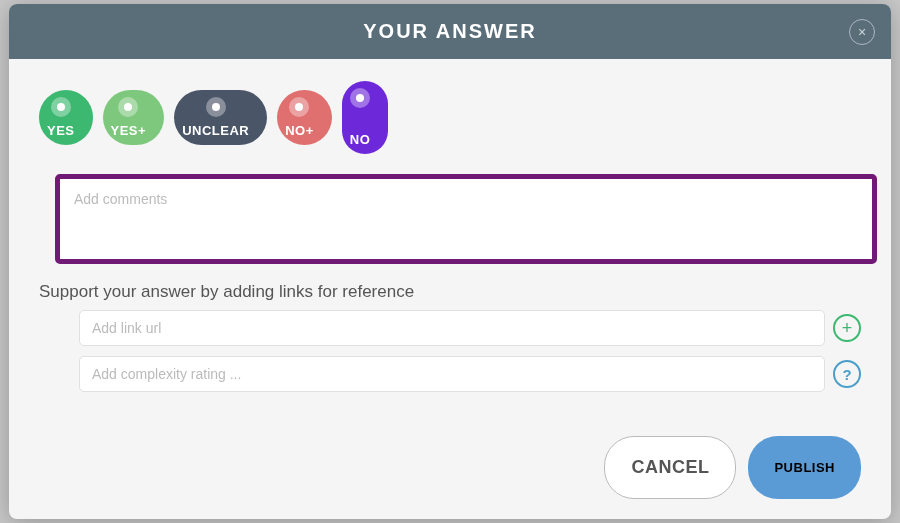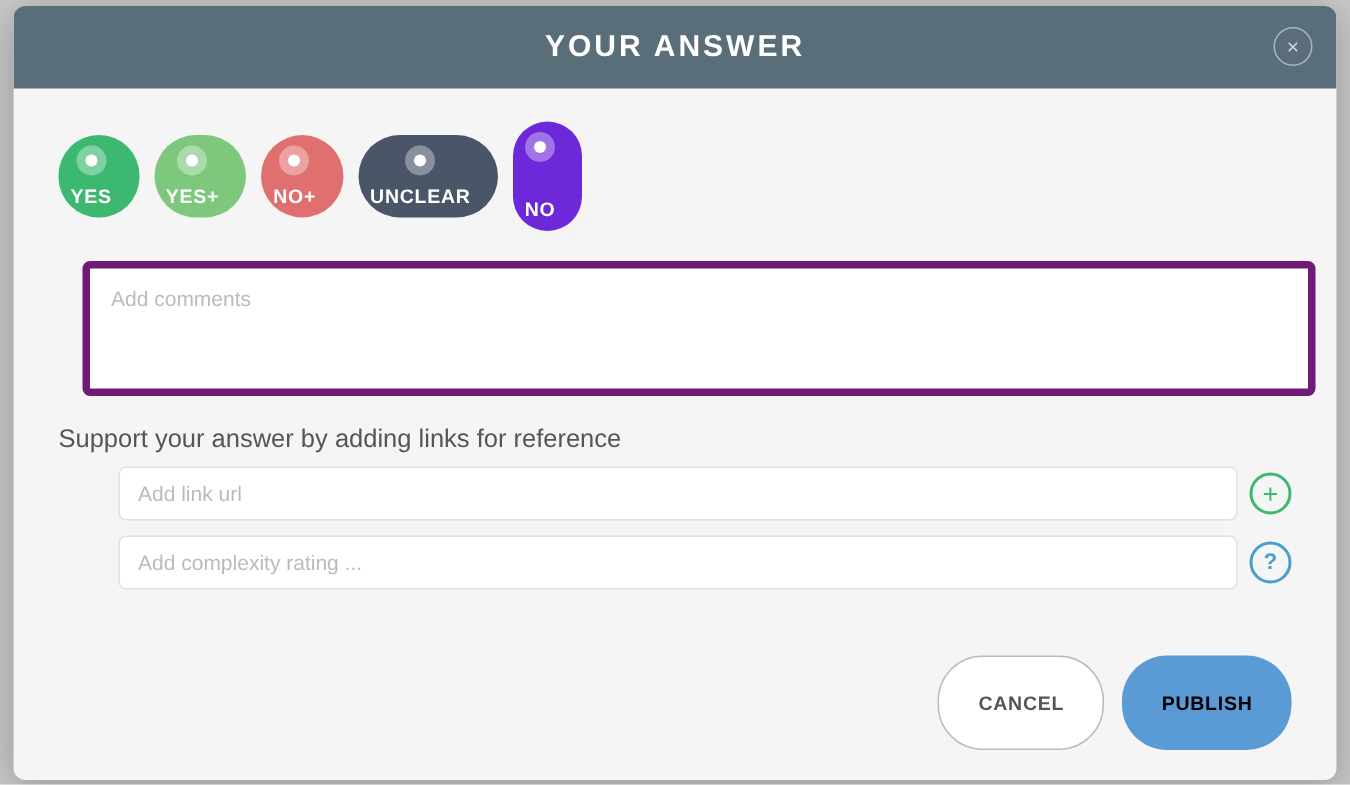--- a/index.html
+++ b/index.html
@@ -212,21 +212,21 @@
       gap: 12px;
       padding: 14px 30px 20px 30px;
     }
 
     .btn-cancel {
       padding: 19px 26px;
       border-radius: 30px;
       border: 1.5px solid #bbb;
       background: #fff;
       color: #555;
-      font-size: 13px;
+      font-size: 18px;
       font-weight: bold;
       letter-spacing: 0.5px;
       cursor: pointer;
     }
 
     .btn-publish {
       padding: 24px 26px;
       border-radius: 30px;
       border: none;
       background: #5b9bd5;
@@ -250,27 +250,27 @@
 
     <div class="answer-options">
       <button class="answer-btn btn-yes">
         <span class="radio-dot"></span>
         <span>YES</span>
       </button>
       <button class="answer-btn btn-yes-plus">
         <span class="radio-dot"></span>
         <span>YES+</span>
       </button>
+      <button class="answer-btn btn-unclear">
+        <span class="radio-dot"></span>
+        <span>UNCLEAR</span>
+      </button>
       <button class="answer-btn btn-no-plus">
         <span class="radio-dot"></span>
         <span>NO+</span>
-      </button>
-      <button class="answer-btn btn-unclear">
-        <span class="radio-dot"></span>
-        <span>UNCLEAR</span>
       </button>
       <button class="answer-btn btn-no">
         <span class="radio-dot"></span>
         <span>NO</span>
       </button>
     </div>
 
     <textarea class="comments-area" placeholder="Add comments" style=""></textarea>
 
     <div class="support-label">Support your answer by adding links for reference</div>

